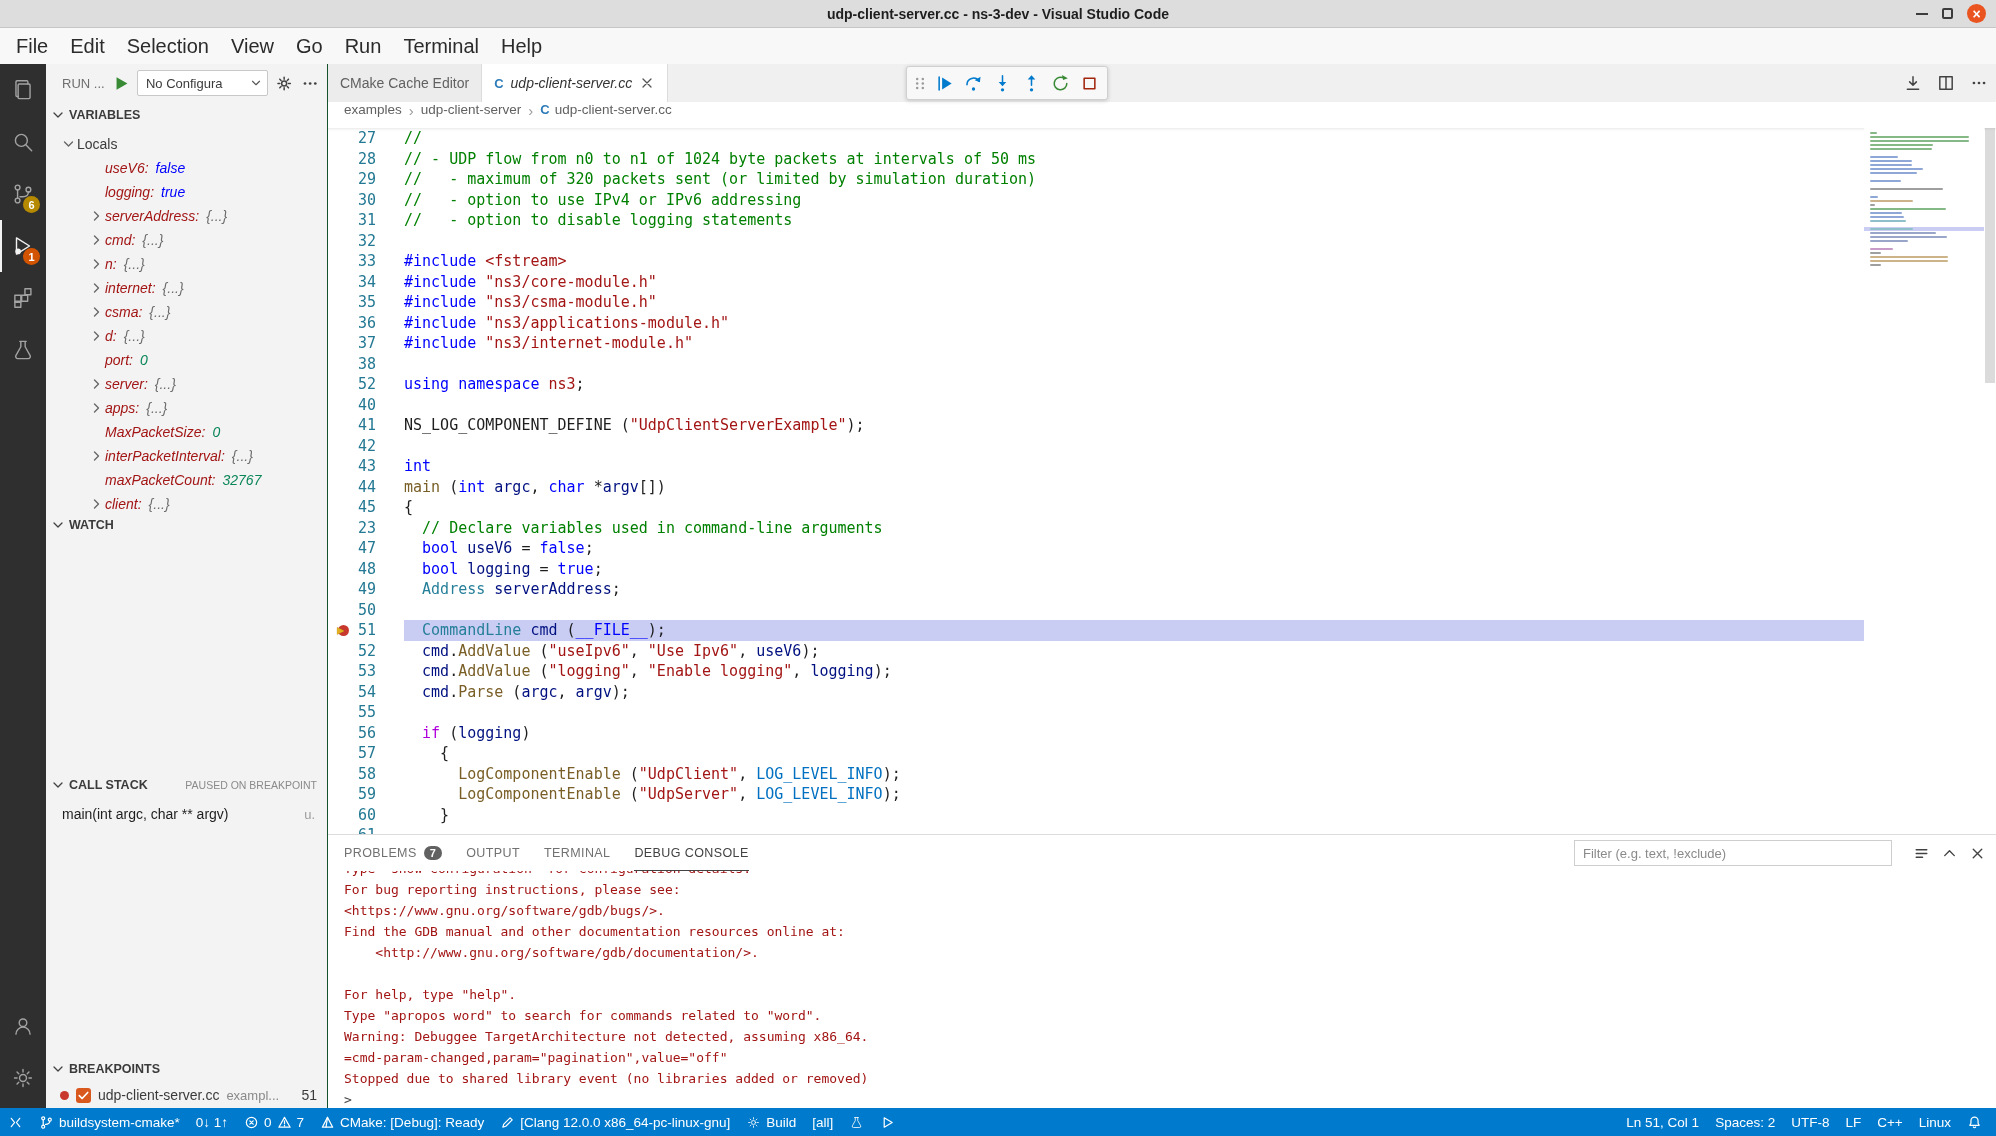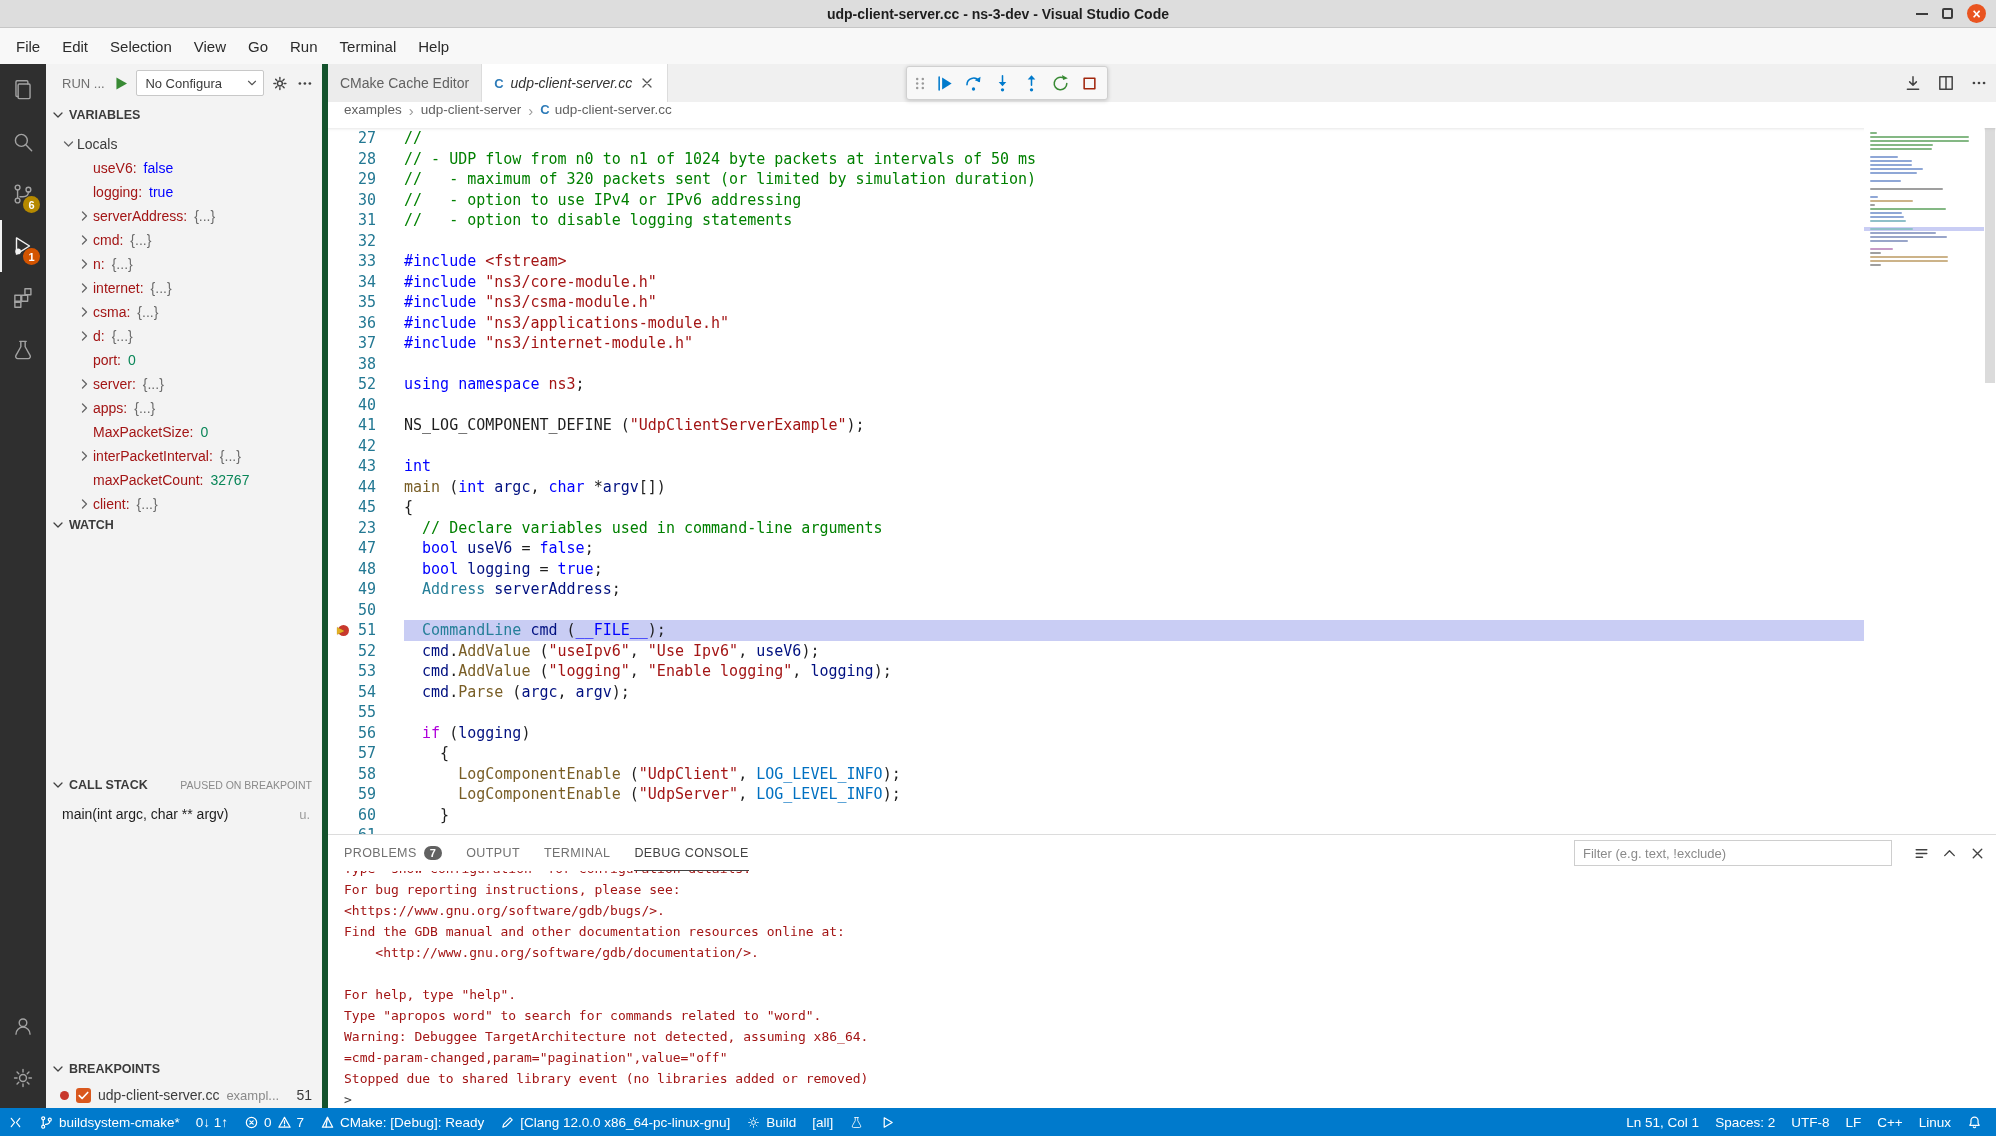--- a/index.html
+++ b/index.html
@@ -14,54 +14,54 @@
     display:flex; align-items:center; justify-content:center; position:relative; }
   .titlebar-text { font-size:14px; font-weight:700; color:#1e1e1e; }
   .win-controls { position:absolute; right:10px; top:0; height:100%; display:flex; align-items:center; gap:14px; }
   .wc-min { width:12px; height:0; border-top:2px solid #3c3c3c; }
   .wc-max { width:11px; height:11px; border:2px solid #3c3c3c; border-radius:2px; }
   .wc-close { width:19px; height:19px; border-radius:50%; background:#e95420; color:#fff;
     display:flex; align-items:center; justify-content:center; font-size:14px; line-height:1; font-weight:700; }
 
   
   .menubar { height:36px; background:#f8f8f8; display:flex; align-items:center; padding-left:5px; }
-  .menu-item { padding:0 11px; font-size:15px; color:#2b2b2b; height:100%; display:flex; align-items:center; }
+  .menu-item { padding:0 11px; font-size:20px; color:#2b2b2b; height:100%; display:flex; align-items:center; }
 
   .main { display:flex; height:1044px; }
 
   
   .activitybar { width:46px; background:#2f2f2f; display:flex; flex-direction:column; flex:none; }
   .ab-bottom { margin-top:auto; padding-bottom:4px; }
   .ab-item { height:52px; display:flex; align-items:center; justify-content:center; position:relative;
     color:#a3a3a3; border-left:2px solid transparent; border-right:2px solid transparent; }
   .ab-item.active { color:#f2f2f2; border-left-color:#f2f2f2; }
   .ab-item svg { width:26px; height:26px; }
   .ab-badge { position:absolute; right:4px; bottom:7px; min-width:17px; height:17px; border-radius:9px;
     color:#fff; font-size:11px; font-weight:700; display:flex; align-items:center; justify-content:center; padding:0 3px; }
 
   
-  .sidebar { width:282px; background:#f3f3f3; border-right:6px solid #14532d;
+  .sidebar { width:282px; background:#f3f3f3; border-right:1px solid #14532d;
     display:flex; flex-direction:column; font-size:14px; color:#3b3b3b; flex:none; }
   .sidebar-header { height:38px; flex:none; display:flex; align-items:center; padding:0 8px 0 16px; gap:7px; }
   .sh-title { font-size:13px; color:#6f6f6f; white-space:nowrap; }
   .start-btn { width:19px; height:19px; color:#388a34; }
   .config-select { width:136px; height:26px; border:1px solid #c8c8c8; background:#fff; border-radius:2px;
     display:flex; align-items:center; justify-content:space-between; padding:0 4px 0 8px; font-size:13px; color:#3b3b3b; overflow:hidden; }
   .config-select .lbl { white-space:nowrap; overflow:hidden; }
   .dd-chev { width:14px; height:14px; flex:none; color:#555; }
   .sh-icon { width:19px; height:19px; color:#424242; }
 
   .section-header { height:26px; flex:none; display:flex; align-items:center; gap:3px;
     font-size:12.5px; font-weight:700; color:#3b3b3b; padding:0 10px 0 4px; }
   .sec-chev { width:16px; height:16px; color:#424242; flex:none; }
   .cs-status { margin-left:auto; font-size:10.5px; font-weight:400; color:#8a8a8a; }
 
   .tree-row { height:24px; flex:none; display:flex; align-items:flex-end; white-space:nowrap; overflow:hidden; }
   .scope-row { padding-left:14px; }
-  .var-row { padding-left:30px; }
+  .var-row { padding-left:42px;font-style:italic; }
   .twisty { width:17px; height:16px; flex:none; color:#646465; display:inline-flex; }
   .var-name { color:#a31515; }
   .var-value { margin-left:7px; }
   .k-bool { color:#0000ff; } .k-number { color:#098658; } .k-object { color:#6c6c6c; }
   .flex-fill { flex:1 1 0; min-height:0; }
   .frame-row { padding-left:16px; color:#1e1e1e; }
   .frame-loc { margin-left:auto; margin-right:12px; color:#9d9d9d; font-size:13px; }
 
   .bp-row { height:26px; flex:none; display:flex; align-items:center; gap:7px; padding:0 10px 0 14px; }
   .bp-circle { width:9px; height:9px; border-radius:50%; background:#c8382d; flex:none; }

